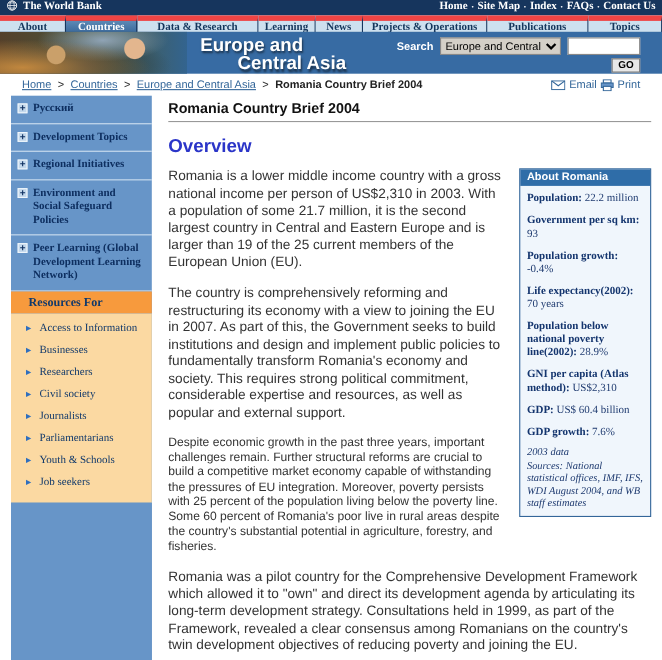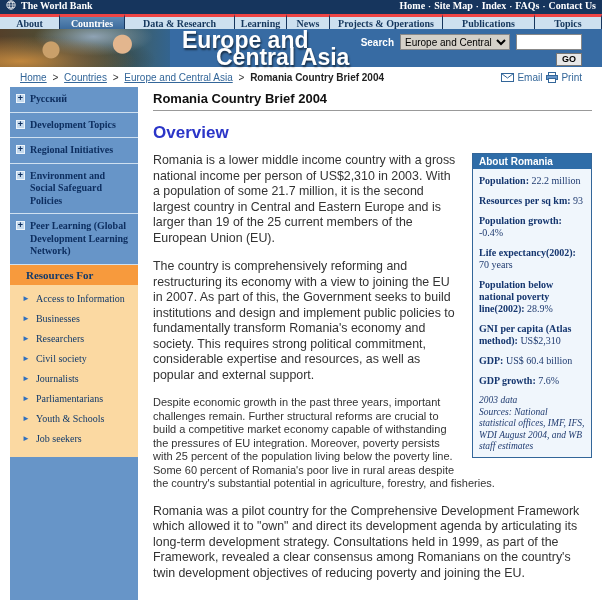--- a/index.html
+++ b/index.html
@@ -11,35 +11,35 @@
             padding:0 6px; font-family:"Liberation Serif", serif; font-weight:bold; font-size:10px; }
   .topbar .globe { width:10px; height:10px; margin-right:5px; flex:none; }
   .topbar .util { margin-left:auto; display:flex; align-items:center; gap:3px; }
   .topbar .util a { color:#fff; text-decoration:none; }
   .topbar .sep { color:#fff; font-size:9px; }
 
   
   .tabs { height:15px; display:flex; background:#16355d; font-family:"Liberation Serif", serif; }
   .tab { background:#cde0ef; color:#14365c; font-weight:bold; font-size:10px;
          display:flex; align-items:center; justify-content:center;
-         border-right:1px solid #16355d; border-top:3px solid #ef4444; cursor:pointer; }
+         border-right:1px solid #16355d; border-top:5px solid #ef4444; cursor:pointer; }
   .tab.active { background:linear-gradient(#5d89b5,#3c6b9d); color:#fff; }
   .t0{width:60px}.t1{width:65px}.t2{width:110px}.t3{width:52px}.t4{width:43px}.t5{width:113px}.t6{width:92px}.t7{width:67px}
 
   
   .banner { height:38px; background:#376ba3; position:relative; display:flex; }
   .banner-photo { width:170px; height:38px; flex:none;
     background:
       radial-gradient(circle at 72% 40%, #e3b68e 0 9px, rgba(227,182,142,0) 10px),
       radial-gradient(circle at 30% 55%, #caa06a 0 8px, rgba(202,160,106,0) 9px),
       radial-gradient(ellipse at 12% 85%, #c1873e 0%, rgba(193,135,62,0) 55%),
       radial-gradient(ellipse at 55% 20%, #8fa3b5 0%, rgba(143,163,181,0) 45%),
       radial-gradient(ellipse at 45% 80%, #27343a 0%, rgba(39,52,58,0) 60%),
       linear-gradient(90deg, #54402a, #49583f 55%, #33648f); }
-  .banner-title { color:#fff; font-weight:bold; font-size:23px; line-height:17px;
+  .banner-title { color:#fff; font-weight:bold; font-size:17px; line-height:17px;
                   padding-top:3px; padding-left:12px; text-shadow:1px 2px 2px rgba(0,0,0,.55); }
   .banner-title .l2 { padding-left:34px; }
   .search-area { position:absolute; right:20px; top:5px; display:flex; align-items:center; gap:6px;
                  color:#fff; font-size:10px; font-weight:bold; }
   .search-area select { font-size:10px; height:16px; width:110px; background:#d4d0c8;
                         border:1px solid #888; font-family:"Liberation Sans", sans-serif; }
   .search-area input { height:16px; width:66px; border:1px solid #888; font-size:10px; }
   .go-btn { position:absolute; right:20px; top:24px; width:26px; height:13px; font-size:9px;
             font-weight:bold; background:#e8e8e8; border:1px solid #777; line-height:9px; cursor:pointer; }
 
@@ -239,21 +239,21 @@
       <div class="page-title">Romania Country Brief 2004</div>
       <div class="section-heading">Overview</div>
 
       <div class="about-box">
         <div class="about-head">About Romania</div>
         <div class="about-body">
           <div class="stat">
             <span class="lbl">Population:</span> <span>22.2 million</span>
           </div>
           <div class="stat">
-            <span class="lbl">Resources per sq km:</span> <span>93</span>
+            <span class="lbl">Government per sq km:</span> <span>93</span>
           </div>
           <div class="stat">
             <span class="lbl">Population growth:</span> <span>-0.4%</span>
           </div>
           <div class="stat">
             <span class="lbl">Life expectancy(2002):</span> <span>70 years</span>
           </div>
           <div class="stat">
             <span class="lbl">Population below national poverty line(2002):</span> <span>28.9%</span>
           </div>

